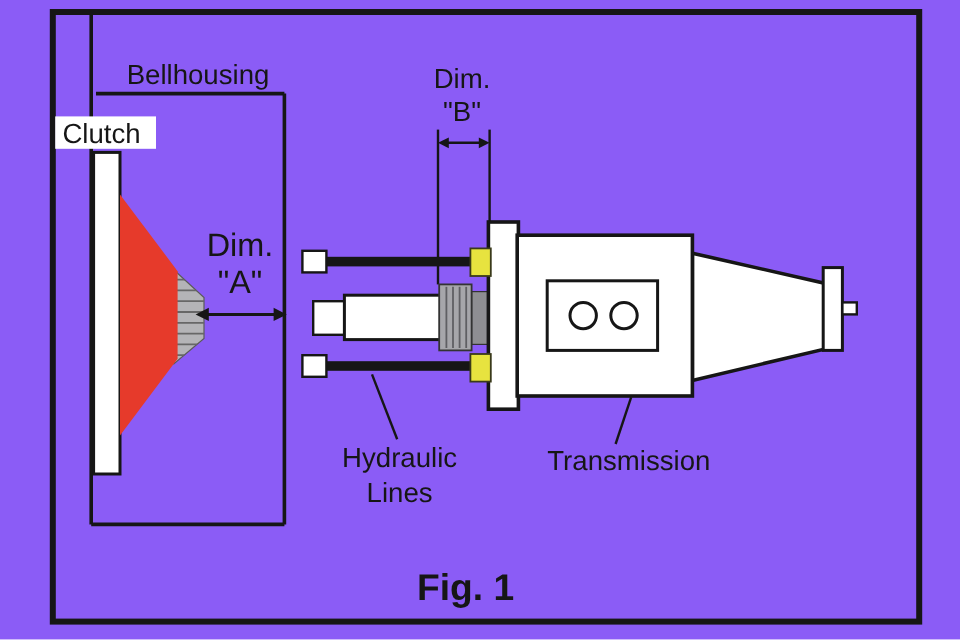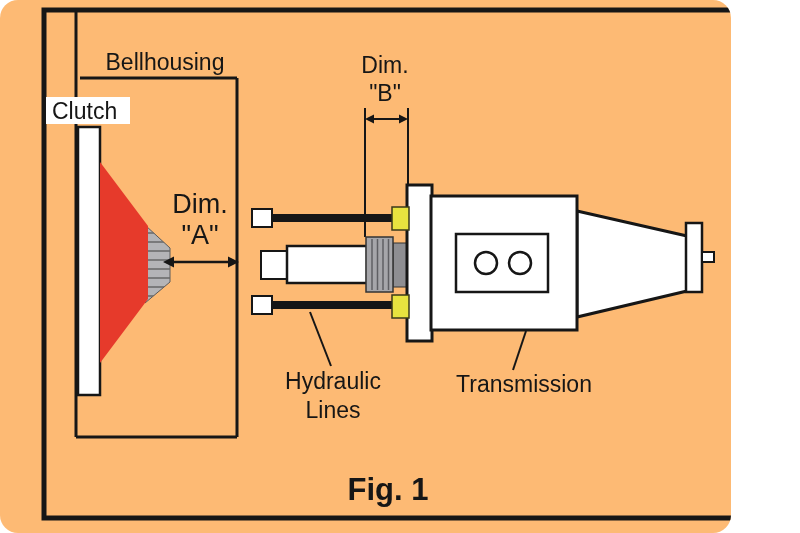--- a/index.html
+++ b/index.html
@@ -1,23 +1,22 @@
 <!DOCTYPE html>
 <html><head>
 <meta charset="utf-8">
 <style>
   html, body { margin: 0; padding: 0; background: #ffffff; }
   .stage {
     position: relative;
-    width: 731px;
+    width: 800px;
     height: 533px;
-    background: #fdba74;
+    background: #8b5cf6;
     font-family: "Liberation Sans", sans-serif;
     overflow: hidden;
-    border-radius: 18px;
   }
   svg { display: block; }
   text { font-family: "Liberation Sans", sans-serif; fill: #161616; }
   .lbl  { font-size: 23px; }
   .dimB { font-size: 23px; }
   .dimA { font-size: 27px; }
   .cap  { font-size: 31px; font-weight: 700; }
 </style>
 </head>
 <body>

